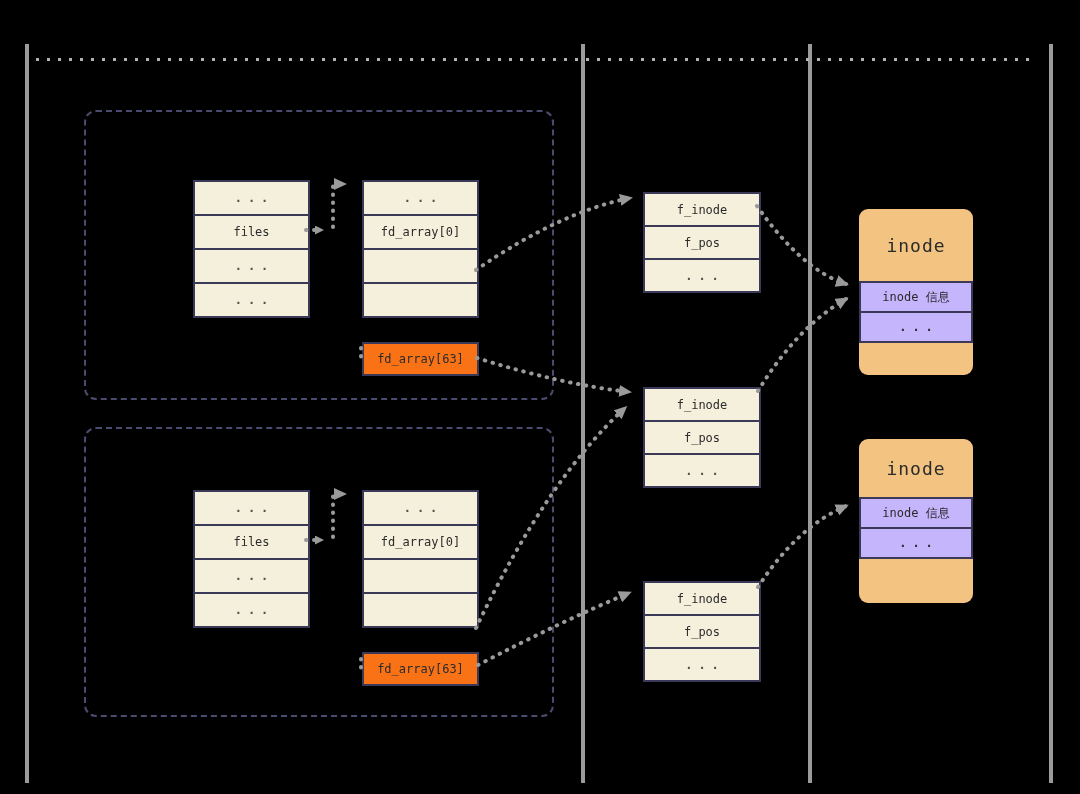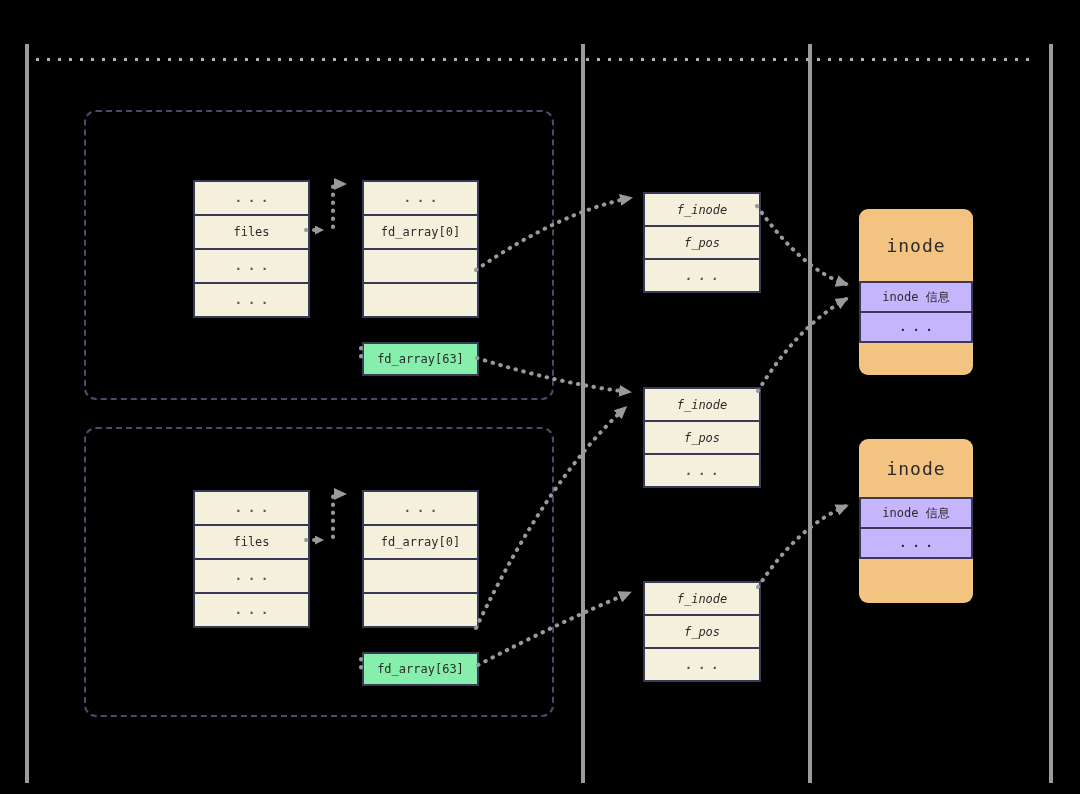--- a/index.html
+++ b/index.html
@@ -6,23 +6,23 @@
   #canvas{position:relative;width:1080px;height:794px;background:#000;overflow:hidden;
           font-family:"DejaVu Sans Mono","Liberation Mono",monospace;}
   .divider{position:absolute;top:44px;height:739px;width:4px;background:#9b9b9b;}
   .topline{position:absolute;left:36px;top:58px;width:996px;height:3px;
            background:repeating-linear-gradient(90deg,#b3b3b3 0 3px,transparent 3px 11px);}
   .procbox{position:absolute;width:466px;height:286px;border:2px dashed #4b4b70;border-radius:12px;}
   .vtable{position:absolute;border:2px solid #3a3a58;background:#f5f0dc;}
   .cell{height:32px;border-top:2px solid #3a3a58;background:#f5f0dc;display:flex;
         align-items:center;justify-content:center;font-size:12px;color:#2b2b2b;}
   .cell:first-child{border-top:none;}
-  .fcell{height:31px;font-style:italic;}
+  .fcell{height:31px;}
   .dots{color:#55504a;font-weight:bold;letter-spacing:6px;text-indent:6px;font-size:12px;}
-  .onebox{position:absolute;width:113px;border:2px solid #3a3a58;background:#86efac;height:30px;
+  .onebox{position:absolute;width:113px;border:2px solid #3a3a58;background:#f97316;height:30px;
           display:flex;align-items:center;justify-content:center;font-size:12px;color:#2b2b2b;}
   .inode-box{position:absolute;width:114px;background:#f2c381;border-radius:9px;}
   .inode-title{display:flex;align-items:center;justify-content:center;font-size:18px;
                color:#2b2b2b;letter-spacing:1px;}
   .irow{height:28px;background:#c4b5fd;border:2px solid #3a3a58;display:flex;align-items:center;
         justify-content:center;font-size:12px;color:#2b2b2b;}
   .irow + .irow{margin-top:-2px;}
   svg.overlay{position:absolute;left:0;top:0;pointer-events:none;}
 </style>
 </head>

